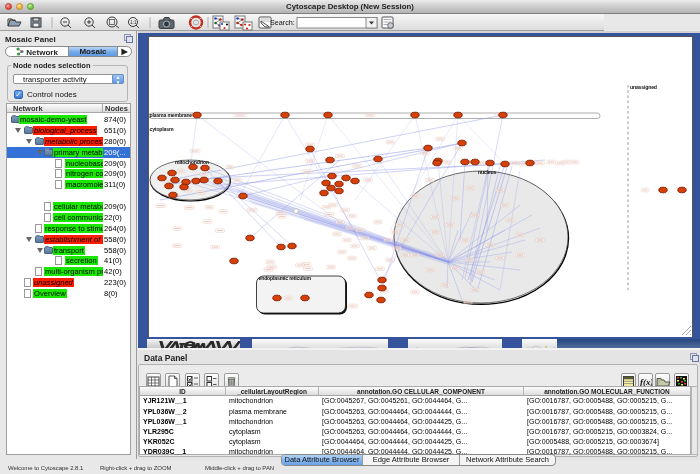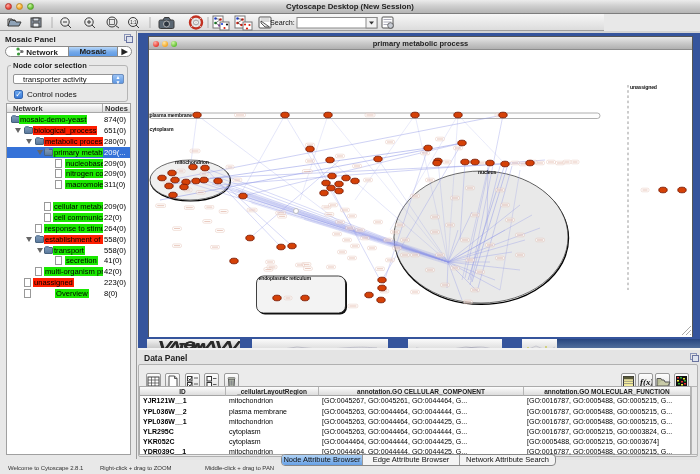--- a/index.html
+++ b/index.html
@@ -23,21 +23,21 @@
 #combo-btn{left:112px;top:43px;width:12px;height:10px;background:linear-gradient(#9dc4f5,#5e97e2);border:1px solid #6c8fc0;border-radius:2px;color:#fff;font-size:5px;line-height:4.5px;text-align:center;}
 #checkbox{left:14px;top:59px;width:9px;height:9px;background:linear-gradient(#6aa7ef,#3c7bd8);border:1px solid #3667b0;border-radius:2px;color:#fff;font-size:8px;line-height:8px;text-align:center;}
 #checklabel{left:27px;top:59px;font-size:8px;color:#111;}
 
 #treebox{left:6px;top:72px;width:125px;height:352px;background:#fff;border:1px solid #a0a0a0;}
 #treehdr{left:0;top:0;width:123px;height:9px;background:linear-gradient(#fdfdfd,#dcdcdc);border-bottom:1px solid #a8a8a8;font-size:7.5px;font-weight:bold;color:#333;}
 .trow{position:absolute;left:0;width:123px;height:11.4px;font-size:7.6px;white-space:nowrap;}
 .trow .lbl{position:absolute;top:1px;height:9px;line-height:9px;padding:0 1px;color:#000;max-width:60px;overflow:hidden;}
 .trow .cnt{position:absolute;left:97px;top:0;height:11px;line-height:11px;color:#000;}
 .green{background:#1ae800;}
-.red{background:#ff1e00;}
+.red{background:#ff1e00;font-style:italic;}
 .arrow{position:absolute;top:3px;width:0;height:0;border-left:3.5px solid transparent;border-right:3.5px solid transparent;border-top:5px solid #666;}
 .folder{position:absolute;top:2px;width:9px;height:7px;background:linear-gradient(#7d97b5,#5a7a9e);border:1px solid #49637f;border-radius:1px;}
 .folder:before{content:"";position:absolute;left:0;top:-2px;width:4px;height:2px;background:#6c88a6;border-radius:1px 1px 0 0;}
 .file{position:absolute;top:1px;width:7px;height:9px;background:#fff;border:1px solid #999;}
 
 #mdi{left:138px;top:31px;width:562px;height:317px;background:#35549c;overflow:hidden;}
 #netwin{position:absolute;left:10px;top:5px;z-index:2;width:545px;height:301px;background:#fff;border:1px solid #555;}
 #netwin-tb{position:absolute;left:0;top:0;width:100%;height:13px;background:linear-gradient(#e8e8e8,#cdcdcd 45%,#b0b0b0);border-bottom:1px solid #8c8c8c;}
 #netwin-tb .tl{position:absolute;top:3.5px;width:6px;height:6px;border-radius:50%;}
 #netwin-title{width:100%;text-align:center;font-size:7.5px;font-weight:bold;color:#222;line-height:13px;}
@@ -148,21 +148,21 @@
     <div class="cp-tab" style="width:62px;"><svg width="8" height="9" style="vertical-align:-1px;">
           <circle cx="2" cy="2" r="1.6" fill="#3aa33a"></circle>
           <circle cx="6" cy="4.5" r="1.6" fill="#777"></circle>
           <circle cx="2.5" cy="7" r="1.6" fill="#3aa33a"></circle>
           <path d="M2 2 L6 4.5 L2.5 7" stroke="#555" fill="none" stroke-width="0.6"></path>
         </svg> Network</div>
     <div class="cp-tab" style="width:50px;background:linear-gradient(#b8d7f8,#74a9e9 55%,#5f9ae4);border-left:1px solid #8a8a8a;border-right:1px solid #8a8a8a;">Mosaic</div>
     <div class="cp-tab" style="width:13px;">▶</div>
   </div>
   <div class="abs" id="grpbox"></div>
-  <div class="abs" id="grplabel">Node color selection</div>
+  <div class="abs" id="grplabel">Node nodes selection</div>
   <div class="abs" id="combo">transporter activity</div>
   <div class="abs" id="combo-btn">▲<br>▼</div>
   <div class="abs" id="checkbox">✓</div>
   <div class="abs" id="checklabel">Control nodes</div>
   <div class="abs" id="treebox">
     <div class="abs" id="treehdr">
         <span style="position:absolute;left:6px;">Network</span>
         <span style="position:absolute;left:98px;">Nodes</span>
         <span style="position:absolute;left:95px;border-left:1px solid #aaa;height:9px;"></span>
       </div>
@@ -242,34 +242,28 @@
         <div class="lbl green" style="left:37px;max-width:59px;">multi-organism pro</div>
         <div class="cnt" style="">42(0)</div>
       </div>
 <div class="trow" style="top:173.2px;">
         <div class="file" style="left:17px;"></div>
         <div class="lbl red" style="left:26px;max-width:70px;">unassigned</div>
         <div class="cnt" style="">223(0)</div>
       </div>
 <div class="trow" style="top:184.1px;">
         <div class="file" style="left:17px;"></div>
-        <div class="lbl green" style="left:26px;max-width:70px;margin-left:22px;">Overview</div>
+        <div class="lbl green" style="left:26px;max-width:70px;">Overview</div>
         <div class="cnt" style="">8(0)</div>
       </div>
   </div>
 </div>
 <div class="abs" id="mdi">
   <div style="position:absolute;left:0;top:0;width:562px;height:2px;background:#d4d4d4;"></div>
   <div id="netwin">
-    <div id="netwin-tb">
-      <div class="tl" style="left:4px;background:radial-gradient(circle at 35% 30%,#ffb0a8,#e93a2f 70%);"></div>
-      <div class="tl" style="left:13px;background:radial-gradient(circle at 35% 30%,#ffe9a8,#f5a623 70%);"></div>
-      <div class="tl" style="left:22px;background:radial-gradient(circle at 35% 30%,#d2f5a8,#5fc12f 70%);"></div>
-      <div id="netwin-title">primary metabolic process</div>
-    </div>
     <div id="canvas" style="position:absolute;left:0;top:13px;width:543px;height:287px;background:#fff;overflow:hidden;">
 <svg width="543" height="287" viewBox="0 0 543 287" style="position:absolute;left:0;top:0;">
 <rect x="0" y="63" width="451" height="5.5" rx="2.7" fill="#fdfdfd" stroke="#9a9a9a" stroke-width="0.8"></rect>
 <ellipse cx="41.5" cy="131.0" rx="40" ry="20" fill="none" stroke="#000" stroke-width="1.2"></ellipse>
 <ellipse cx="41" cy="130" rx="40" ry="20" fill="#f0f0f0" stroke="#333" stroke-width="0.7"></ellipse>
 <ellipse cx="332.5" cy="188.3" rx="87" ry="66" fill="none" stroke="#000" stroke-width="1.4"></ellipse>
 <ellipse cx="332" cy="187" rx="87" ry="66" fill="#e9e9e9" stroke="#333" stroke-width="0.7"></ellipse>
 <rect x="109.0" y="227.5" width="89" height="37" rx="7" fill="#111"></rect>
 <rect x="107.5" y="226" width="89" height="37" rx="7" fill="#f3f3f3" stroke="#111" stroke-width="0.8"></rect>
 <line x1="479" y1="35" x2="479" y2="240" stroke="#999" stroke-width="1" stroke-dasharray="2.6,2.6"></line>
@@ -944,21 +938,21 @@
 <div class="tcell" style="left:387px;top:50.2px;width:163px;">[GO:0005488, GO:0005215, GO:0003674]</div>
 <div class="tcell" style="left:3px;top:60.400000000000006px;width:82px;font-weight:bold;">YDR039C__1</div>
 <div class="tcell" style="left:89px;top:60.400000000000006px;width:89px;">mitochondrion</div>
 <div class="tcell" style="left:182px;top:60.400000000000006px;width:201px;">[GO:0044464, GO:0044444, GO:0044425, G...</div>
 <div class="tcell" style="left:387px;top:60.400000000000006px;width:163px;">[GO:0016787, GO:0005488, GO:0005215, G...</div>
     </div>
     <div class="abs" style="left:552px;top:21px;width:7px;height:69px;background:#e9e9e9;border:1px solid #b5b5b5;"></div>
   </div>
 </div>
 <div class="abs" id="btabs">
-  <div class="btab" style="width:81px;background:linear-gradient(#b0d2f5,#66a0e6);">Node Attribute Browser</div>
+  <div class="btab" style="width:81px;background:linear-gradient(#b0d2f5,#66a0e6);">Data Attribute Browser</div>
   <div class="btab" style="width:97px;">Edge Attribute Browser</div>
   <div class="btab" style="width:95px;border-right:0;">Network Attribute Search</div>
 </div>
 <div class="abs" id="statusbar">
   <span class="abs" style="left:8px;top:5px;">Welcome to Cytoscape 2.8.1</span>
   <span class="abs" style="left:100px;top:5px;">Right-click + drag to ZOOM</span>
   <span class="abs" style="left:205px;top:5px;">Middle-click + drag to PAN</span>
 </div>
 
 </body></html>

